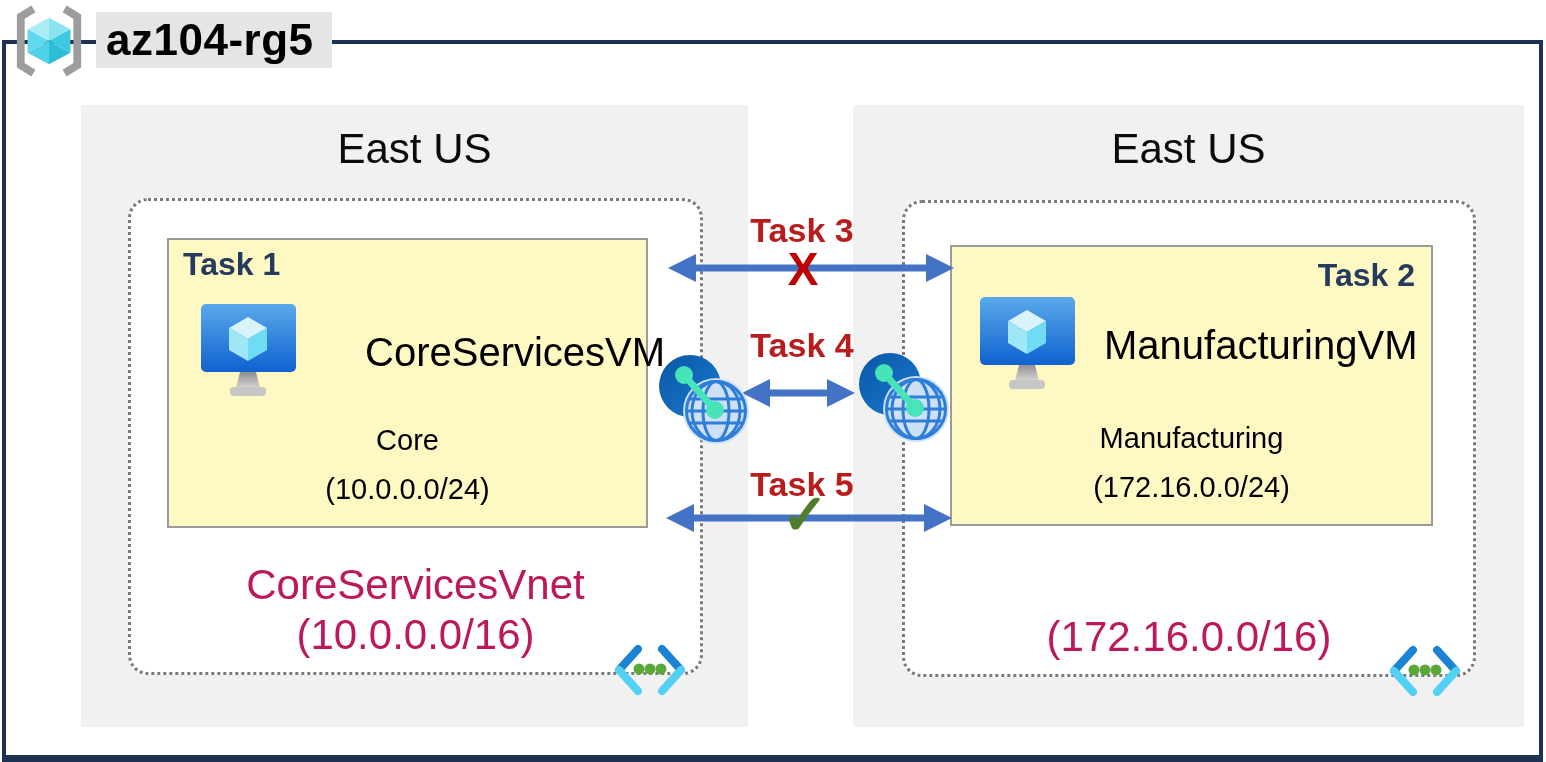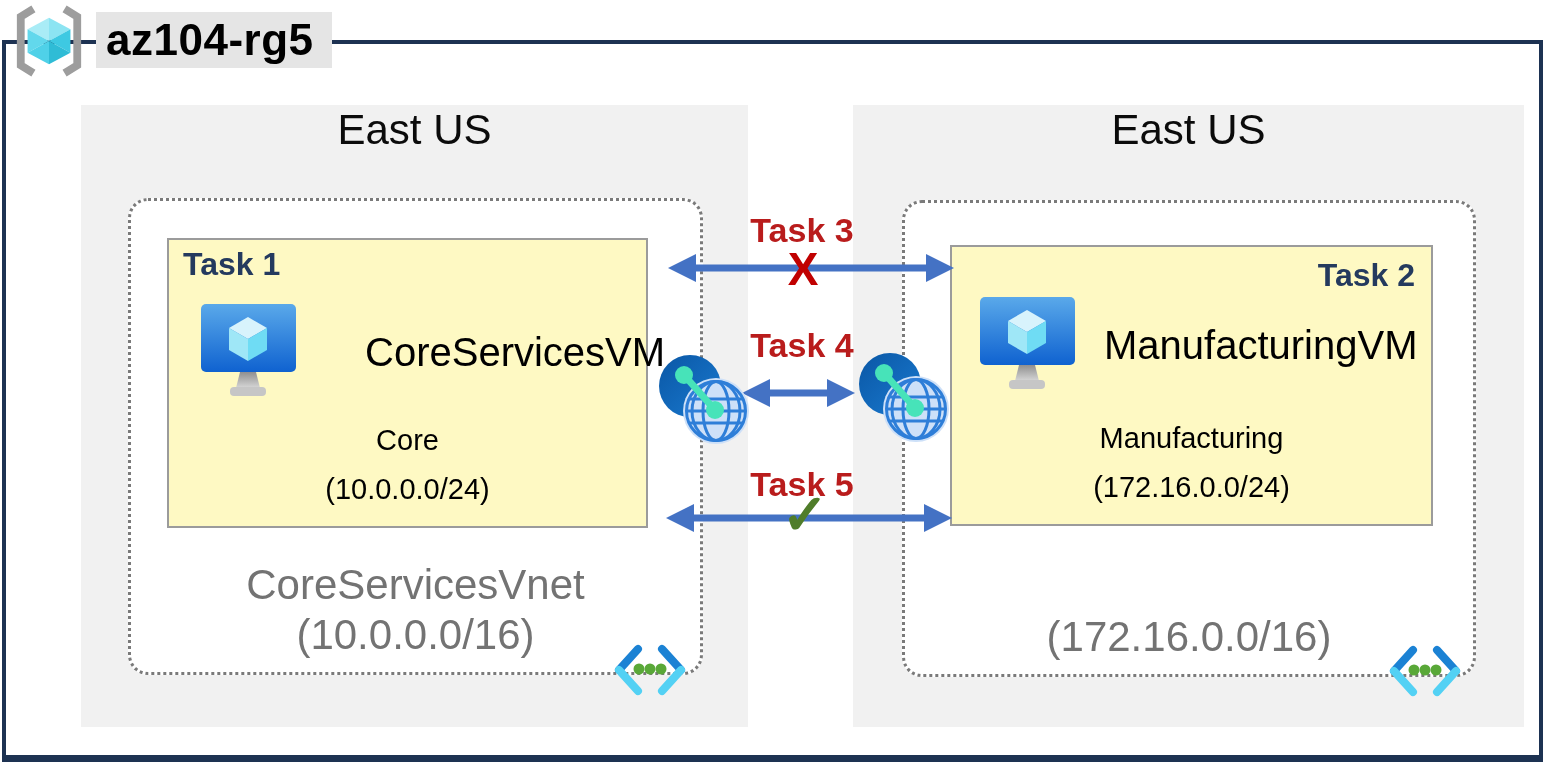--- a/index.html
+++ b/index.html
@@ -19,32 +19,32 @@
   .rg-title{
     left:96px;top:12px;height:56px;line-height:56px;
     font-size:44px;font-weight:bold;background:#e5e5e5;
     padding:0 18px 0 10px;letter-spacing:0.5px;
   }
 
   
   .region{top:105px;height:622px;background:#f1f1f1;}
   .region-left{left:81px;width:667px;}
   .region-right{left:853px;width:671px;}
-  .region-name{padding-top:1px;text-align:center;font-size:42px;line-height:48px;color:#0b0b0b;}
+  .region-name{padding-top:20px;text-align:center;font-size:42px;line-height:48px;color:#0b0b0b;}
 
   
   .vnet{
     box-sizing:border-box;background:#ffffff;
     border:3px dotted #7a7a7a;border-radius:20px;
   }
   .vnet-left{left:128px;top:198px;width:575px;height:477px;}
   .vnet-right{left:902px;top:200px;width:574px;height:477px;}
   .vnet-caption{
     position:absolute;left:0;right:0;bottom:12px;text-align:center;
-    font-size:42px;line-height:50px;color:#737373;
+    font-size:42px;line-height:50px;color:#be185d;
   }
 
   
   .subnet{
     box-sizing:border-box;background:#fef9c3;border:2px solid #9b9b9b;
   }
   .subnet-left{left:167px;top:238px;width:481px;height:290px;}
   .subnet-right{left:950px;top:245px;width:483px;height:281px;}
   .task-tag{position:absolute;font-size:32px;font-weight:bold;color:#243a5e;}
   .task-tag.tl{left:14px;top:6px;}

